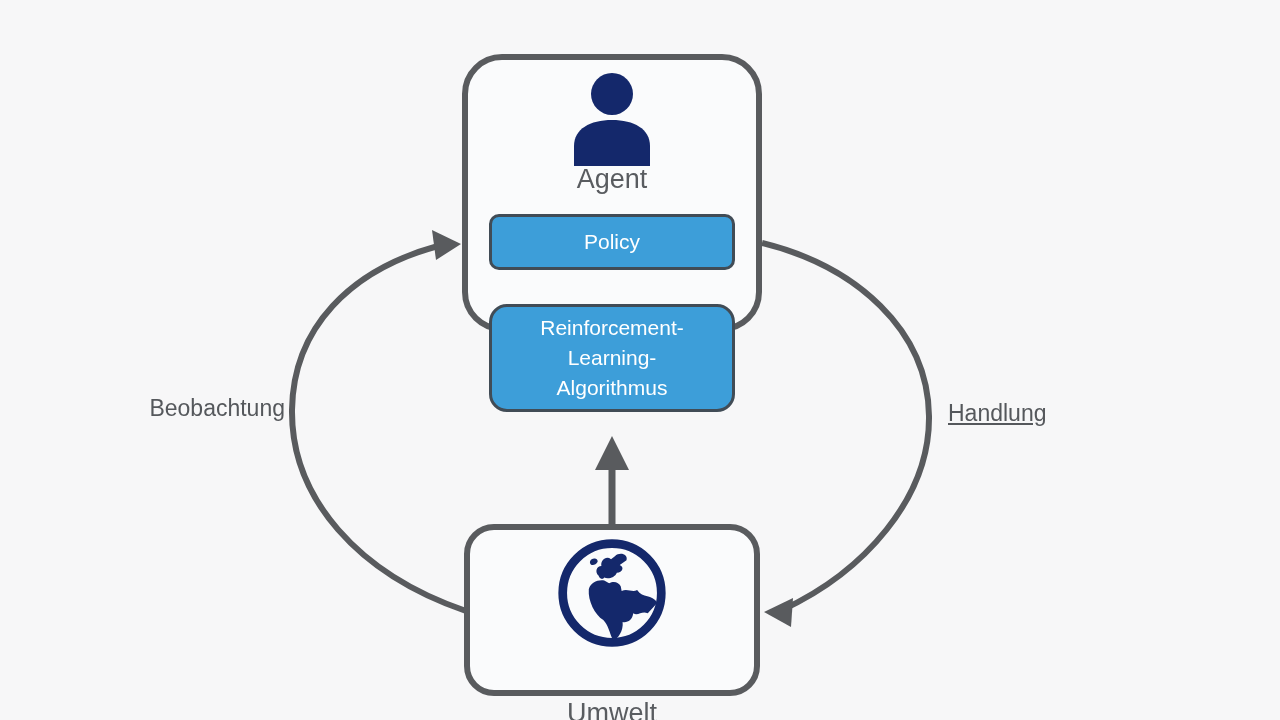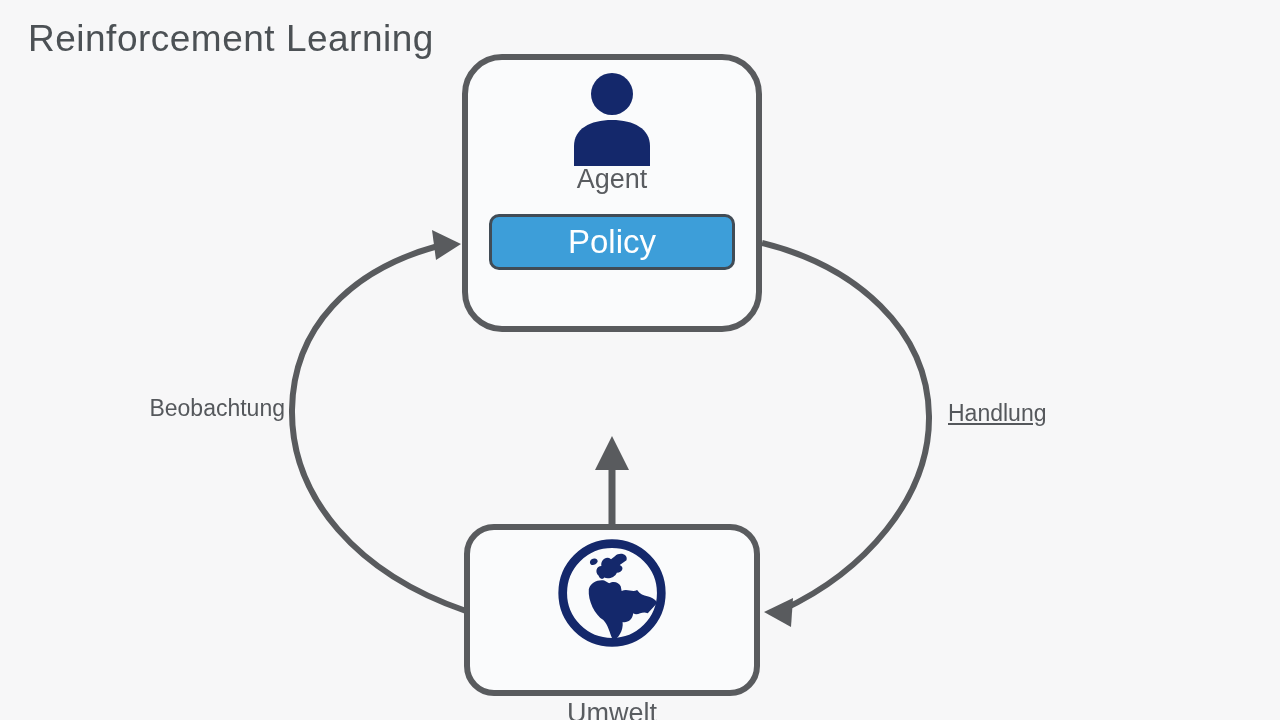--- a/index.html
+++ b/index.html
@@ -52,38 +52,37 @@
     font-size:27px;color:#595c60;
   }
   .agent-label{top:104px;}
   .env-wrap-label{position:absolute;left:0;top:128px;width:284px;text-align:center;font-size:27px;color:#595c60;margin-top:40px;}
   .blue-box{
     position:absolute;left:21px;width:246px;
     background:var(--accent-blue);
     border:3px solid var(--blue-border);
     border-radius:10px;
     display:flex;align-items:center;justify-content:center;
-    color:#ffffff;font-size:33px;text-align:center;
+    color:#ffffff;font-size:21px;text-align:center;
   }
   .policy-box{top:154px;height:56px;}
   .algo-box{top:244px;height:108px;border-radius:18px;line-height:30px;}
   .algo-text{white-space:pre-line;}
   .edge-label{
     position:absolute;font-size:23px;color:var(--text-gray);
   }
   .label-observation{left:110px;top:395px;width:175px;text-align:right;}
   .label-action{left:948px;top:400px;text-decoration:underline;}
   .label-reward{left:622px;top:478px;}
 </style>
 </head>
 <body>
 
 <div class="canvas">
 
-  <div class="title">Reinforcement Learning</div>
 
   <svg class="arrows-layer" viewBox="0 0 1280 720">
 
     <path class="arc" d="M 466 611 C 358 574, 291 498, 292 410 C 293 328, 350 270, 438 246"></path>
     <polygon class="ahead" points="461,244 432,230 436,260"></polygon>
 
     <path class="arc" d="M 762 243 C 856 266, 928 330, 929 416 C 930 498, 864 572, 782 610"></path>
     <polygon class="ahead" points="764,612 793,598 791,627"></polygon>
 
     <g>
@@ -101,20 +100,25 @@
     <svg class="icon-wrap agent-icon" viewBox="0 0 100 100">
       <circle cx="50" cy="24" r="21" fill="var(--accent-navy)"></circle>
       <path fill="var(--accent-navy)" d="M12 96 L12 76 C12 59 28 50 50 50 C72 50 88 59 88 76 L88 96 Z"></path>
     </svg>
     <div class="node-label agent-label">Agent</div>
 
     <div class="blue-box policy-box">
       <span>Policy</span>
     </div>
 
+    <div class="blue-box algo-box">
+      <span class="algo-text">Reinforcement-
+Learning-
+Algorithmus</span>
+    </div>
   </div>
 
   <div class="env-box">
     <svg class="icon-wrap globe-icon" viewBox="0 0 120 120">
       <circle cx="60" cy="60" r="51" fill="none" stroke="var(--accent-navy)" stroke-width="9"></circle>
 
       <path fill="var(--accent-navy)" d="M46 42 C42 38 44 32 49 32 C48 26 54 21 59 25 L63 22 C68 17 77 20 75 26 L68 31 C73 33 71 39 65 39 C63 44 56 46 52 44 C50 47 47 45 46 42 Z"></path>
       <path fill="var(--accent-navy)" d="M40 31 C37 31 36 27 39 25 C42 23 46 25 45 28 C44 30 42 31 40 31 Z"></path>
 
       <path fill="var(--accent-navy)" d="M36 56 C38 49 45 46 52 47 L57 50 C62 47 67 49 69 53 L70 58 C76 55 81 60 86 57 C92 66 101 61 107 70 L97 81 C91 78 87 84 82 81 C81 88 76 91 71 90 C72 99 66 108 61 109 C57 100 56 93 51 88 C42 82 35 68 36 56 Z"></path>

